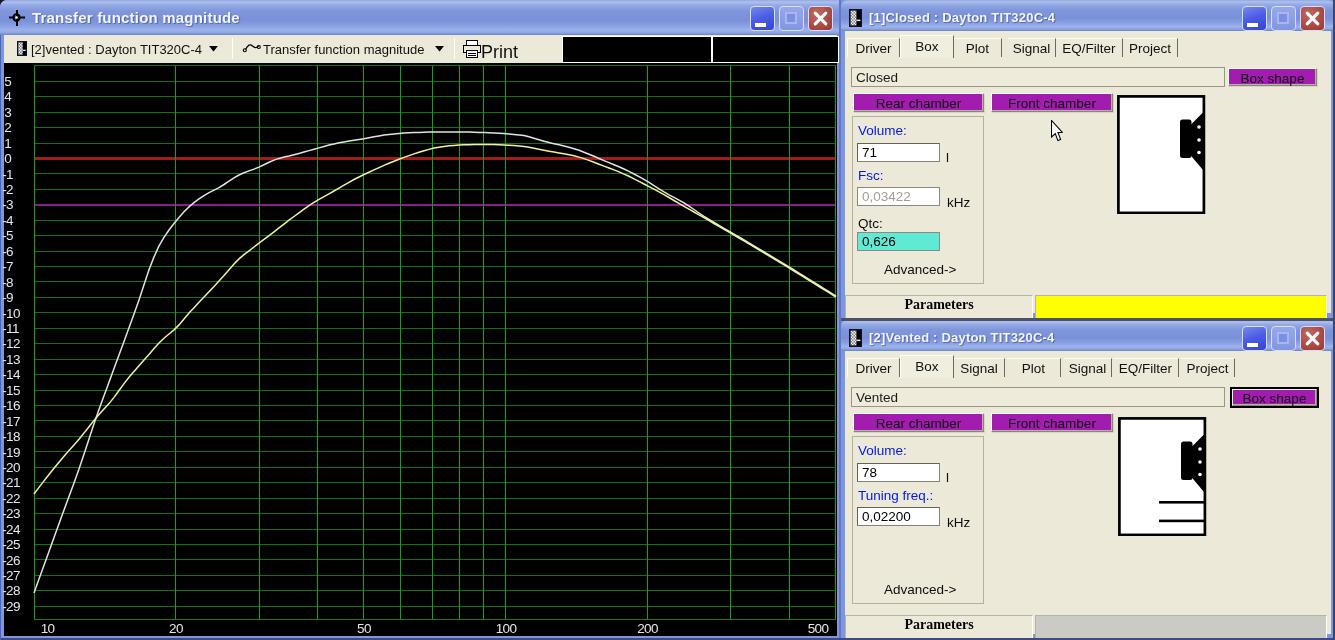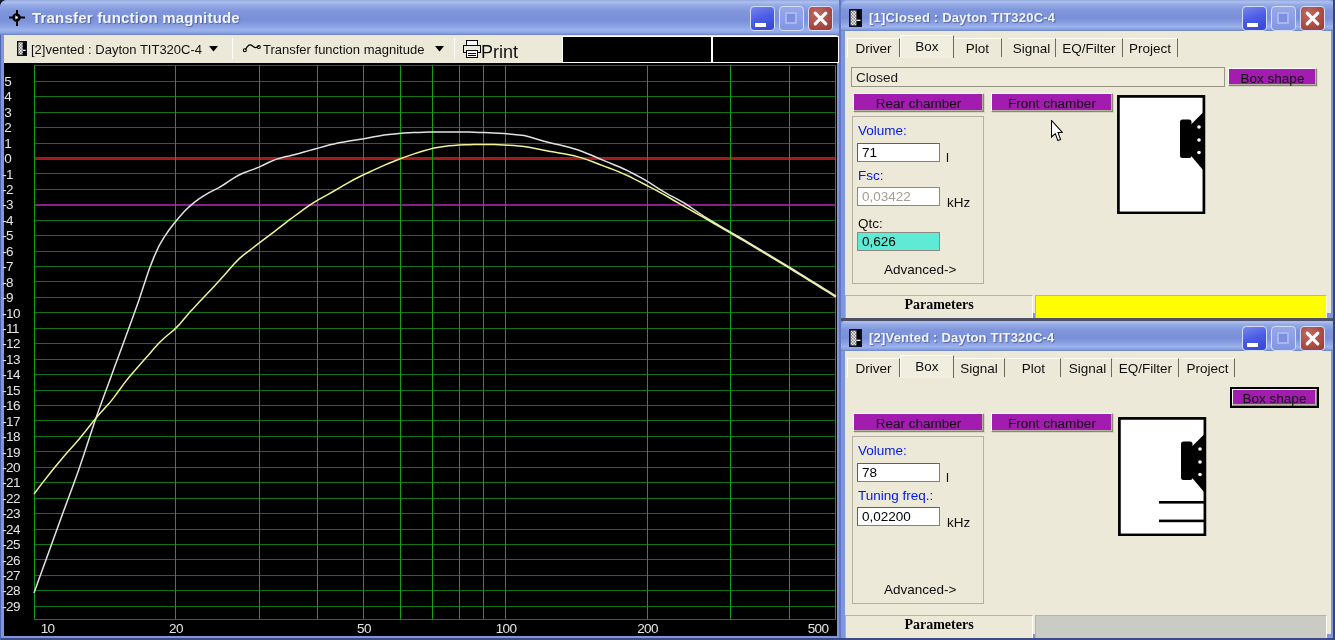--- a/index.html
+++ b/index.html
@@ -288,20 +288,21 @@
  <div class="abs face" style="left:4px;top:31px;width:486px;height:283px">
   <div class="tabs" style="left:0;top:5px;width:486px">
     <div class="tab first" style="left:2px;width:53px">Driver</div>
     <div class="tab sel" style="left:55px;width:54px">Box</div>
     <div class="tab" style="left:109px;width:51px">Signal</div>
     <div class="tab" style="left:162px;width:54px">Plot</div>
     <div class="tab" style="left:219px;width:48px">Signal</div>
     <div class="tab" style="left:268px;width:66px">EQ/Filter</div>
     <div class="tab" style="left:336px;width:54px">Project</div>
   </div>
+  <div class="fld" style="left:6px;top:36px;width:374px;height:20px">Vented</div>
   <div class="btn" style="left:387px;top:38px;width:85px;height:17px;padding-top:1px;box-shadow:0 0 0 2px #000,inset -1px -1px 0 #b5b2a2">Box shape</div>
   <div class="btn" style="left:8px;top:62px;width:131px;height:19px">Rear chamber</div>
   <div class="btn" style="left:146px;top:62px;width:122px;height:19px">Front chamber</div>
   <div class="gbox" style="left:7px;top:85px;width:132px;height:168px"></div>
   <div class="lblb" style="left:13px;top:92px">Volume:</div>
   <div class="inp" style="left:12px;top:112px">78</div>
   <div class="lblk" style="left:101px;top:119px">l</div>
   <div class="lblb" style="left:13px;top:137px">Tuning freq.:</div>
   <div class="inp" style="left:12px;top:156px">0,02200</div>
   <div class="lblk" style="left:102px;top:164px">kHz</div>

